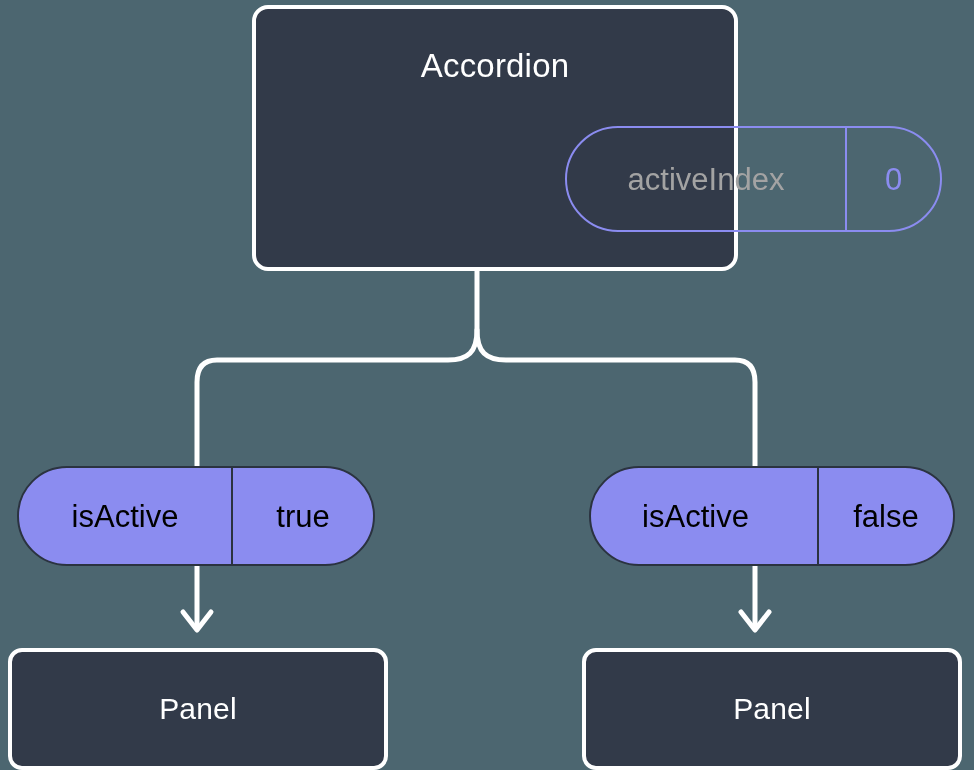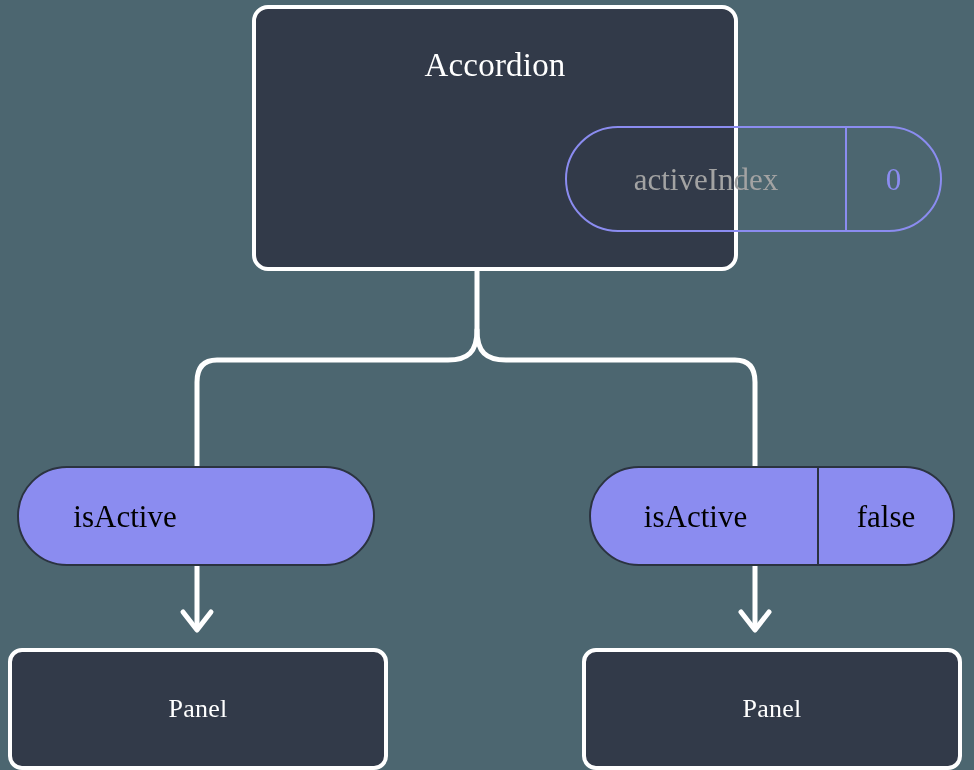--- a/index.html
+++ b/index.html
@@ -10,21 +10,20 @@
     width: 974px;
     height: 770px;
     background: #4c6670;
     font-family: "Liberation Sans", sans-serif;
     overflow: hidden;
   }
   #stage {
     position: relative;
     width: 780px;
     height: 770px;
-    font-family: Liberation Serif, serif;
   }
 
   
   #wires {
     position: absolute;
     left: 0;
     top: 0;
     width: 974px;
     height: 770px;
   }
@@ -58,21 +57,21 @@
   }
 
   .panel-card {
     width: 380px;
     height: 122px;
     justify-content: center;
     border-radius: 14px;
   }
   #panel-left  { left: 8px;   top: 648px; }
   #panel-right { left: 582px; top: 648px; }
-  .panel-card .card-title { font-size: 26px; }
+  .panel-card .card-title { font-size: 30px; }
 
   
   .pill {
     position: absolute;
     box-sizing: border-box;
     display: flex;
     align-items: stretch;
     border-radius: 999px;
     overflow: hidden;
     white-space: nowrap;
@@ -165,20 +164,21 @@
   <div id="accordion-card" class="card">
     <div class="card-title">Accordion</div>
     <div id="active-index-pill" class="pill">
       <span class="pill-key">activeIndex</span>
       <span class="pill-val">0</span>
     </div>
   </div>
 
   <div id="pill-left" class="pill pill-filled">
     <span class="pill-key">isActive</span>
+    <span class="pill-val">true</span>
   </div>
 
   <div id="pill-right" class="pill pill-filled">
     <span class="pill-key">isActive</span>
     <span class="pill-val">false</span>
   </div>
 
   <div id="panel-left" class="card panel-card">
     <div class="card-title">Panel</div>
   </div>

